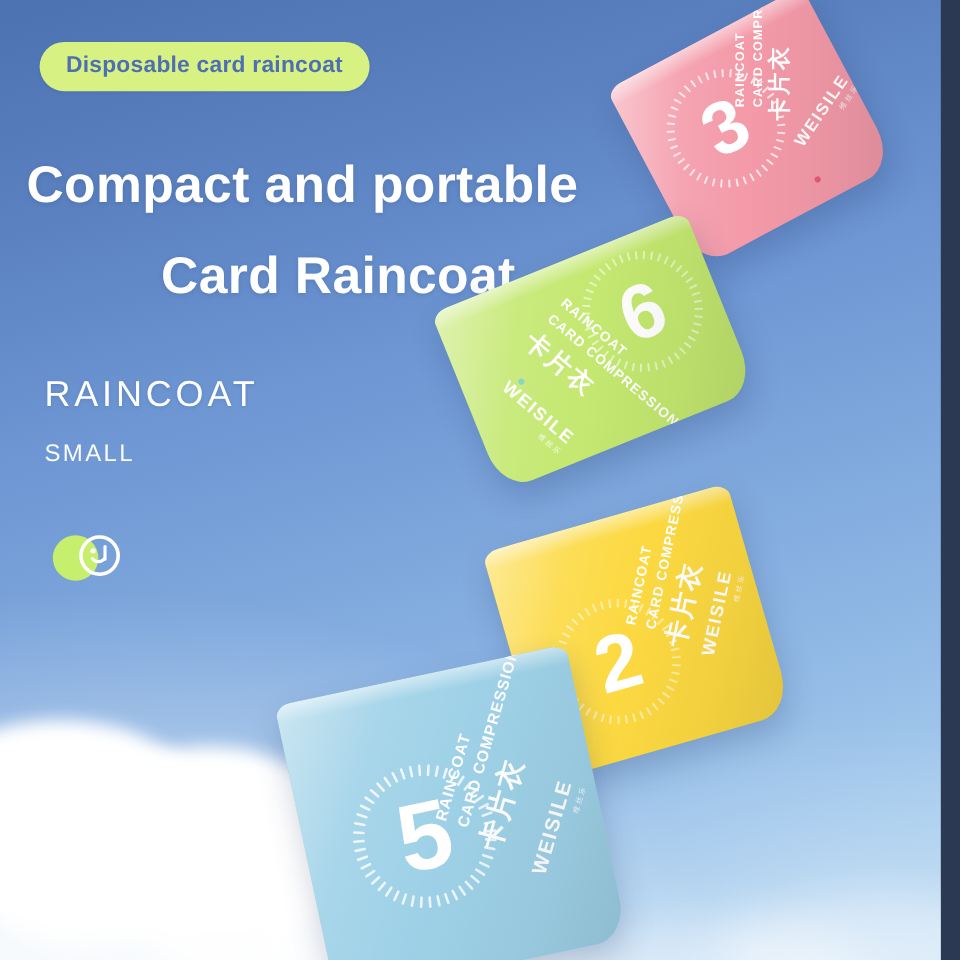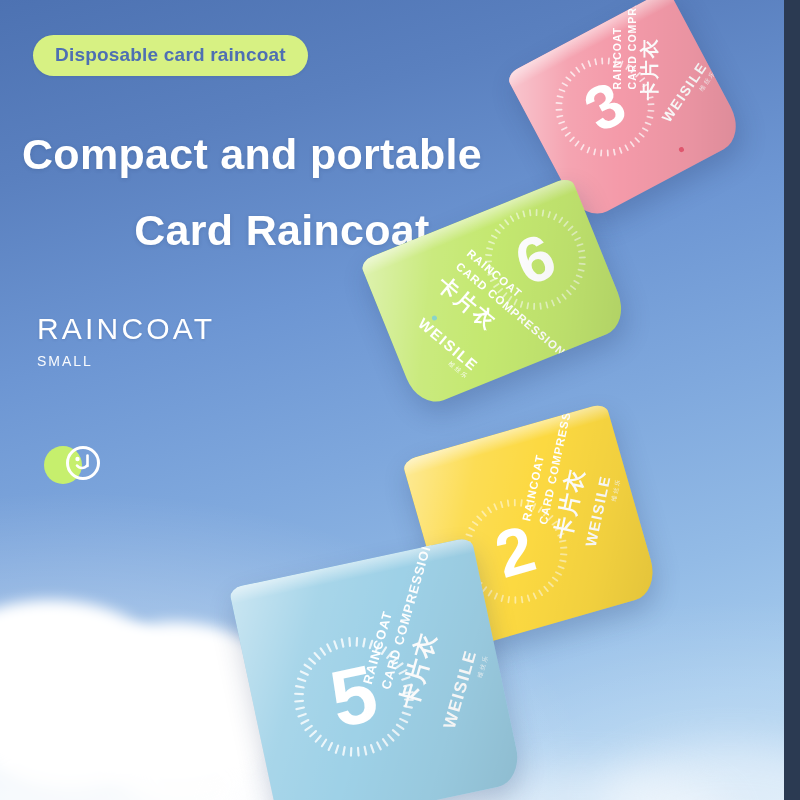--- a/index.html
+++ b/index.html
@@ -84,22 +84,22 @@
     color: #ffffff;
   }
   .lockup .word {
     font-size: 30px;
     font-weight: normal;
     letter-spacing: 3.2px;
     line-height: 1;
     text-shadow: 0 1px 3px rgba(30,50,90,0.14);
   }
   .lockup .tag {
-    margin-top: 6px;
-    font-size: 14px;
+    margin-top: 18px;
+    font-size: 20px;
     letter-spacing: 2.0px;
     line-height: 1.62;
     opacity: 0.97;
   }
 
   
   .logo {
     position: absolute;
     left: 44px;
     top: 444px;

